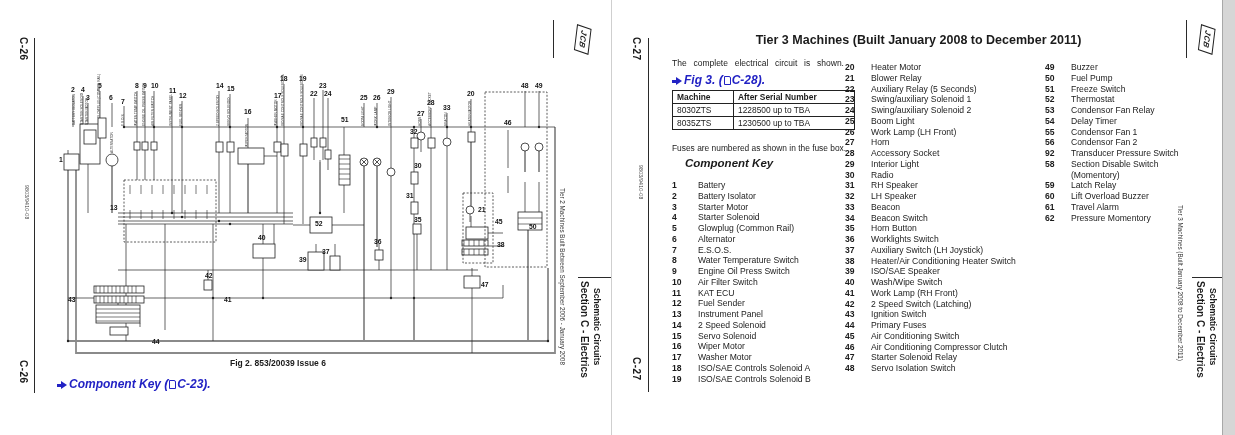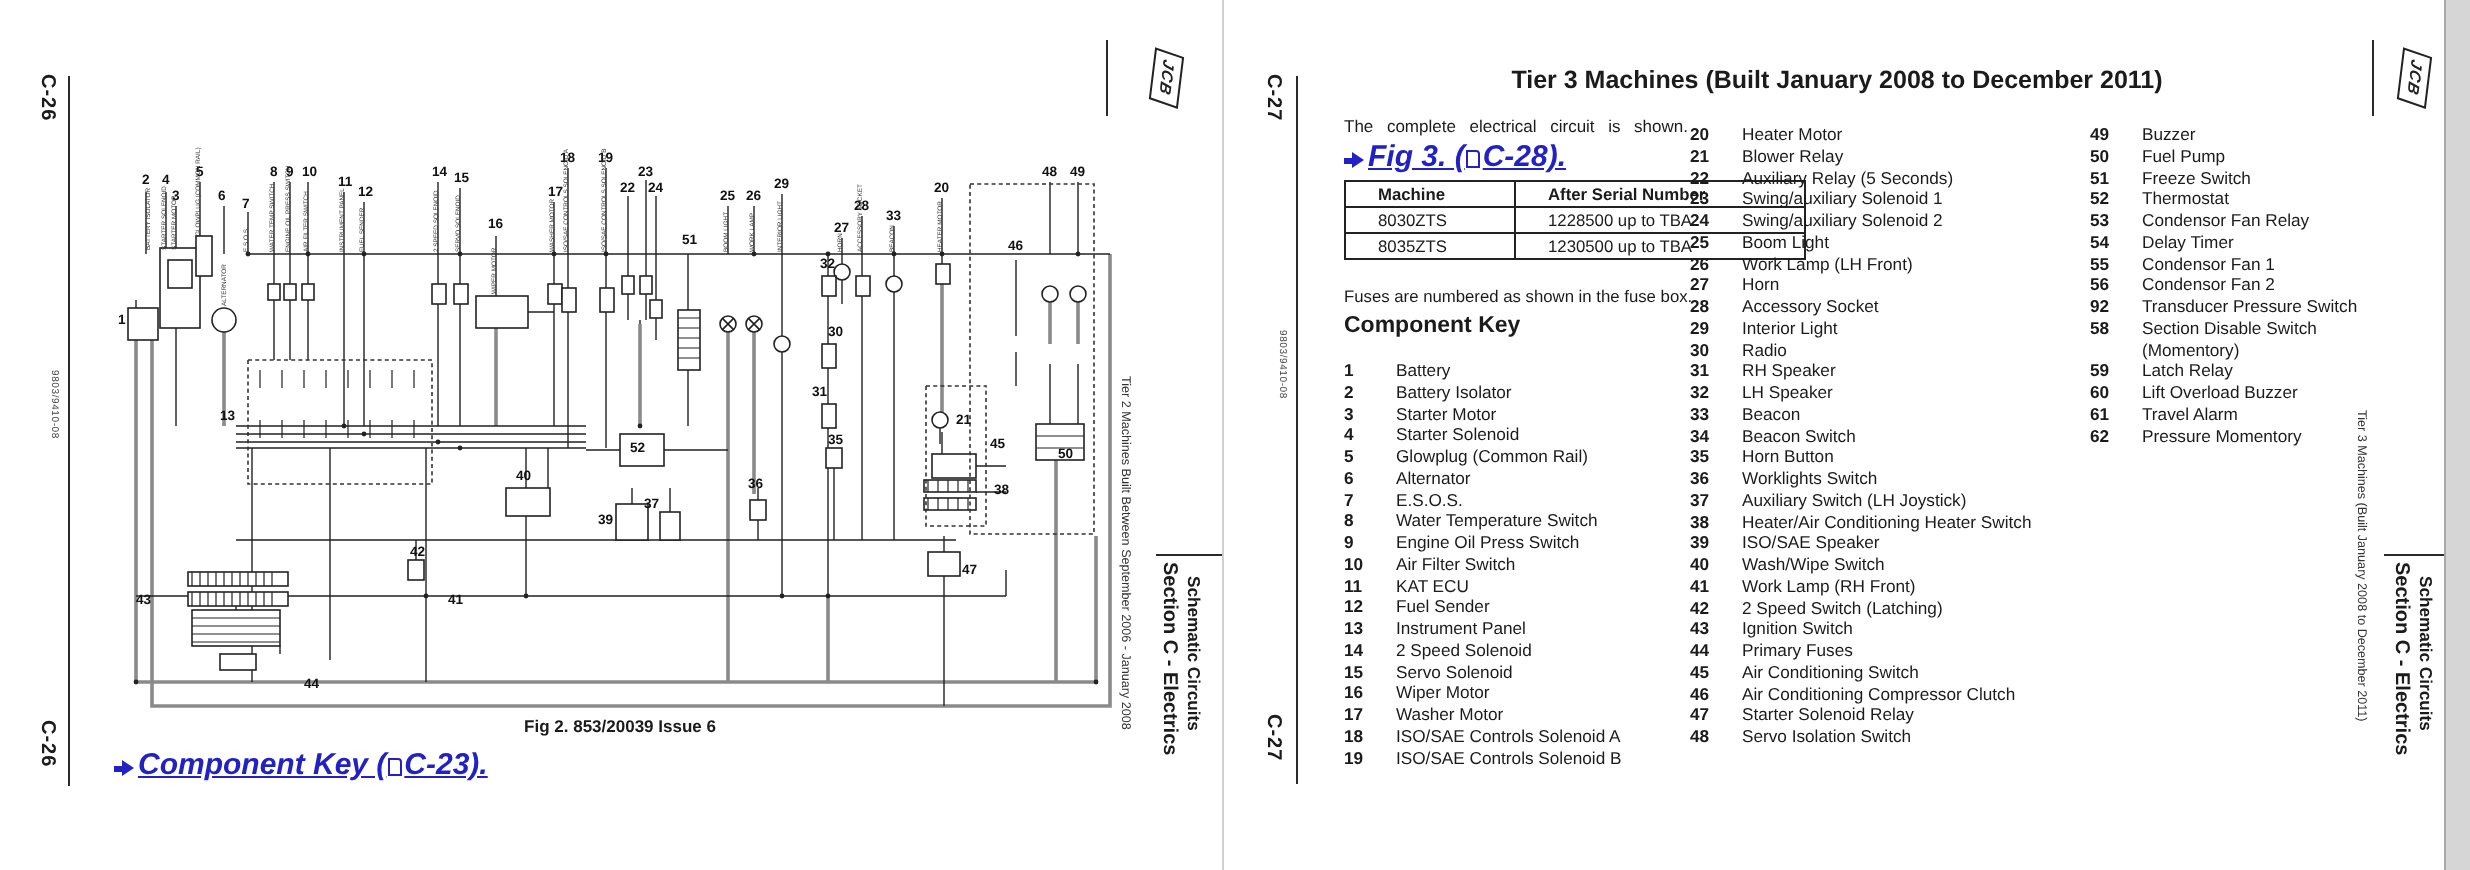--- a/index.html
+++ b/index.html
@@ -12,32 +12,32 @@
   .rule-v{width:1px;background:#2a2a2a;}
   .rule-h{height:1px;background:#2a2a2a;}
   .side-note{font-size:6.3px;color:#333;}
   .section-title{font-weight:bold;font-size:10px;}
   .section-sub{font-weight:bold;font-size:8.6px;}
   .jcb-logo{transform:rotate(97deg);transform-origin:center;}
   .jcb-inner{display:inline-block;border:1.6px solid #222;padding:2px 3px;
              font-style:italic;font-weight:bold;font-size:8px;transform:skewX(-12deg);
              letter-spacing:0.5px;color:#222;background:#fff;}
   .link{color:var(--link,#2222c4);font-weight:bold;font-style:italic;
-        text-decoration:underline;font-size:15px;cursor:pointer;}
+        font-size:12px;cursor:pointer;}
   .jump-arrow{display:inline-block;position:relative;width:10px;height:8px;vertical-align:-1px;margin-right:2px;}
   .jump-arrow::before{content:"";position:absolute;left:0;top:3px;width:5px;height:2.5px;background:var(--link,#2222c4);}
   .jump-arrow::after{content:"";position:absolute;left:4px;top:0;width:0;height:0;
         border-left:6px solid var(--link,#2222c4);border-top:4px solid transparent;border-bottom:4px solid transparent;}
   .doc-icon{display:inline-block;width:5px;height:7px;border:1px solid var(--link,#2222c4);
         border-top-right-radius:2px;margin:0 1px;vertical-align:-1px;}
-  .fig-caption{font-weight:bold;font-size:8.5px;text-align:center;}
+  .fig-caption{font-weight:bold;font-size:8.5px;text-align:left;}
   .rp-title{font-weight:bold;font-size:12.5px;text-align:center;}
   .intro{font-size:8.5px;text-align:justify;text-align-last:justify;line-height:1.25;}
   .serial-table{border-collapse:collapse;font-size:8.4px;}
-  .serial-table td,.serial-table th{border:1px solid #222;padding:1px 16px;text-align:left;
+  .serial-table td,.serial-table th{border:1px solid #222;padding:1px 4px;text-align:left;
         font-weight:normal;height:10px;}
   .serial-table th{font-weight:bold;}
   .fuse-note{font-size:8.4px;}
   .key-heading{font-weight:bold;font-size:11.5px;}
   .key-col{display:flex;flex-direction:column;}
   .key-row{display:flex;line-height:10.75px;font-size:8.6px;}
   .key-num{width:26px;font-weight:bold;flex:none;}
   .key-label{flex:1;}
   .callout{font:bold 6.8px "Liberation Sans",sans-serif;fill:#111;}
   .wlabel{font:3.2px "Liberation Sans",sans-serif;fill:#333;
@@ -329,21 +329,21 @@
         <td>1228500 up to TBA</td>
       </tr>
         <tr>
         <td>8035ZTS</td>
         <td>1230500 up to TBA</td>
       </tr>
       </tbody>
   </table>
 
   <div class="abs fuse-note" style="left:61px;top:143px;width:180px;">Fuses are numbered as shown in the fuse box.</div>
-  <div class="abs key-heading" style="left:61px;top:157px;">Component Key</div>
+  <div class="abs key-heading" style="left:74px;top:157px;font-style:italic;">Component Key</div>
 
   <div class="abs key-col" style="left:61px;top:180px;width:178px;">
 
   <div class="key-row">
       <span class="key-num">1</span>
       <span class="key-label">Battery</span>
     </div>
       <div class="key-row">
       <span class="key-num">2</span>
       <span class="key-label">Battery Isolator</span>

